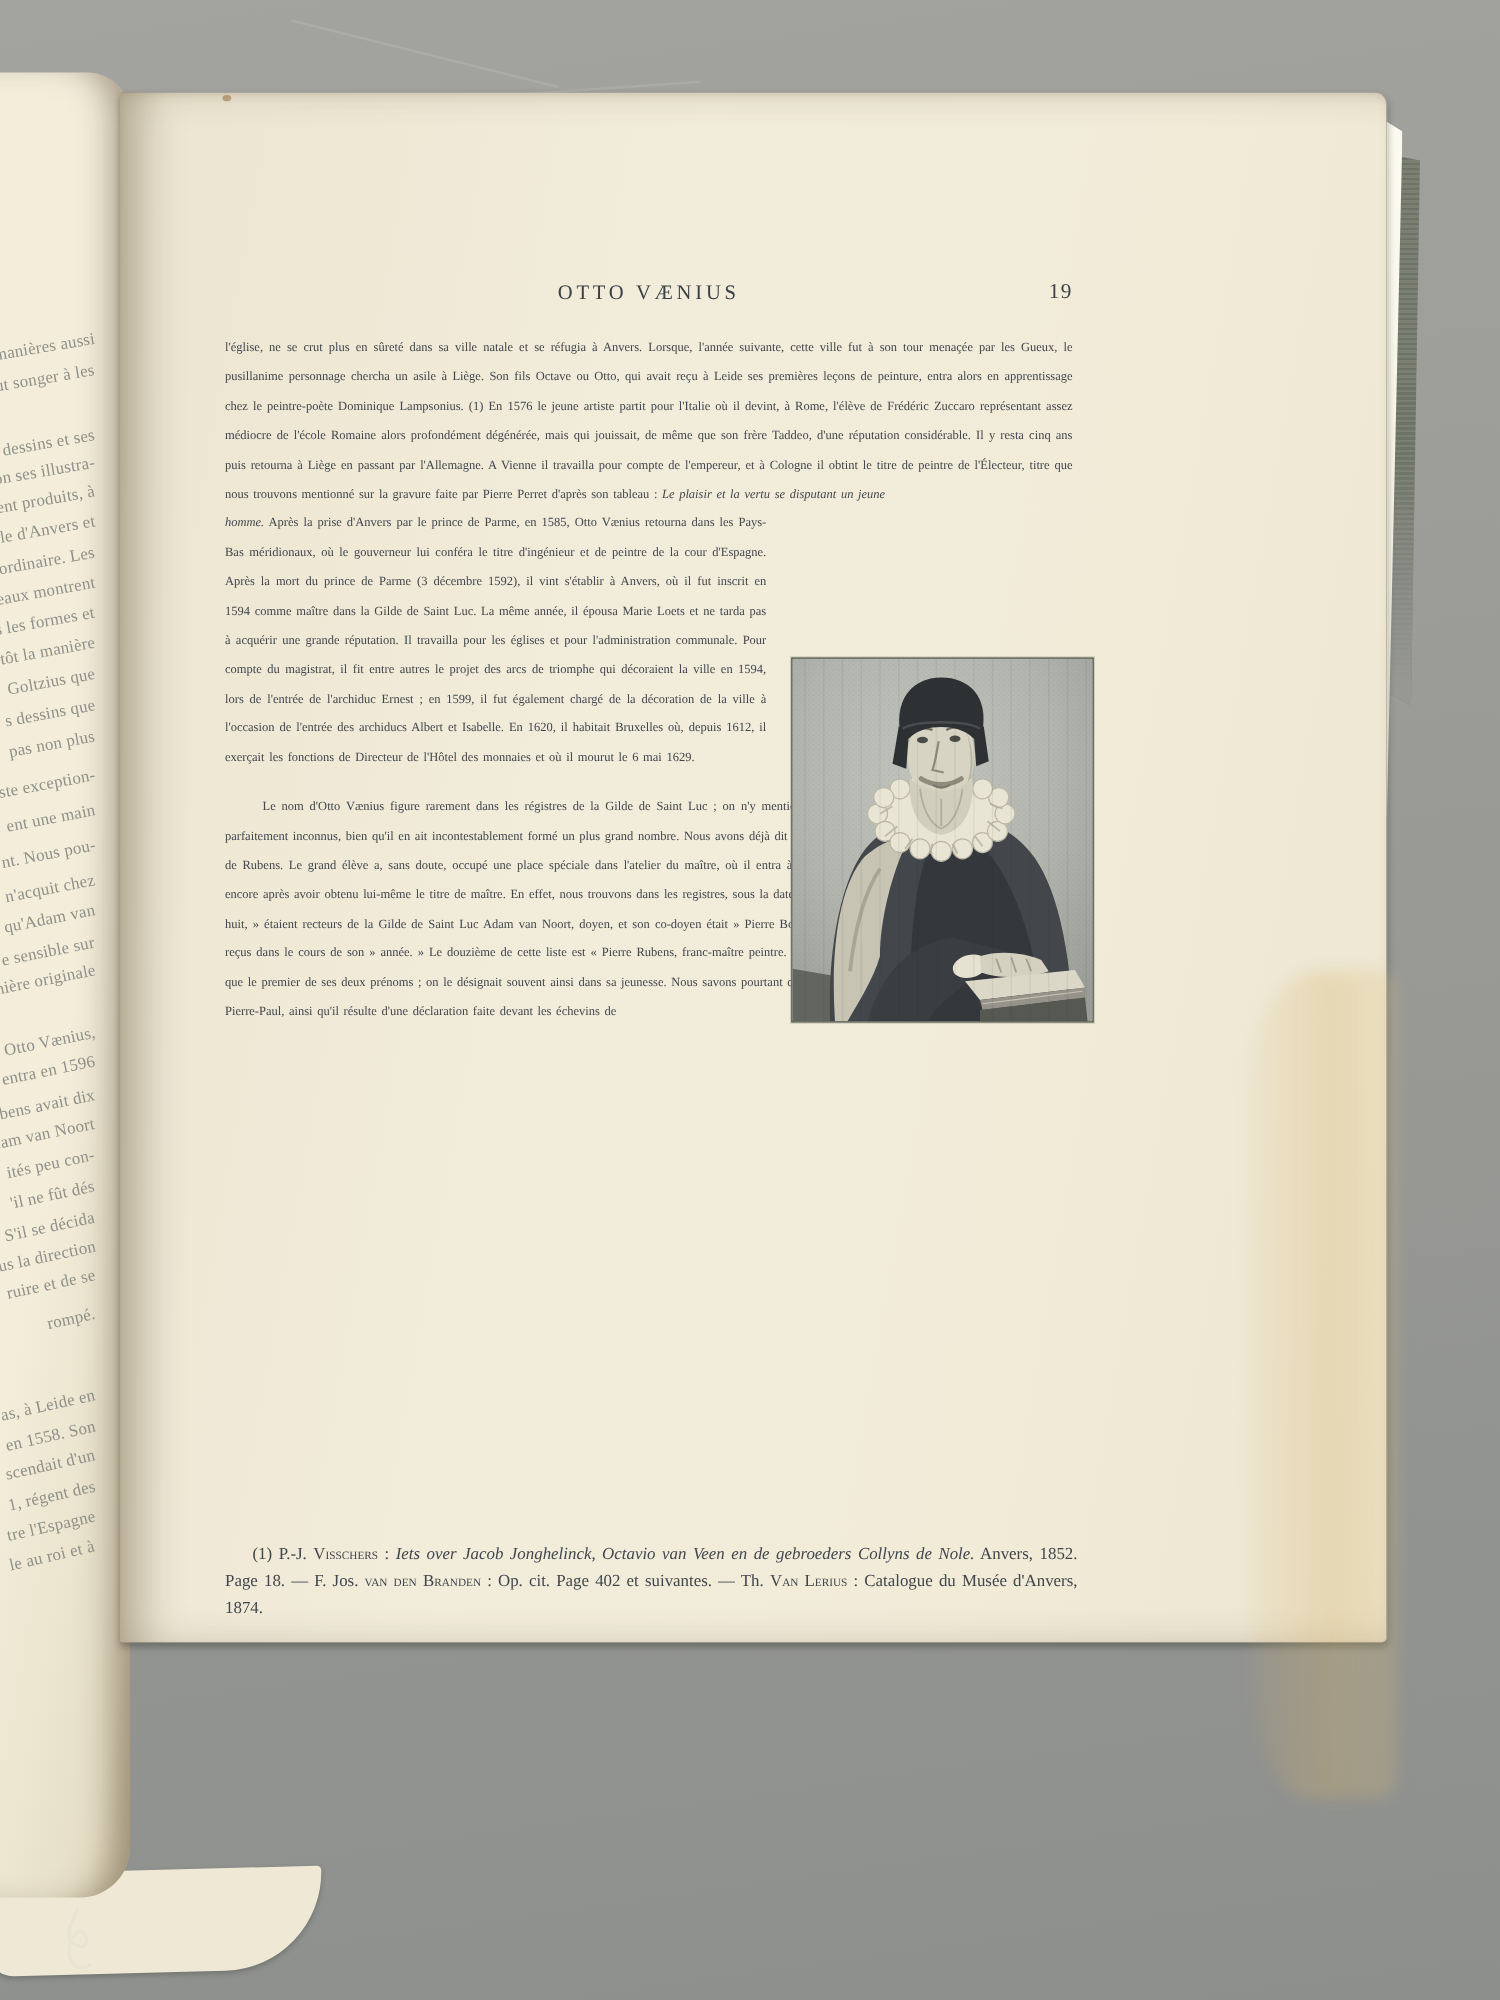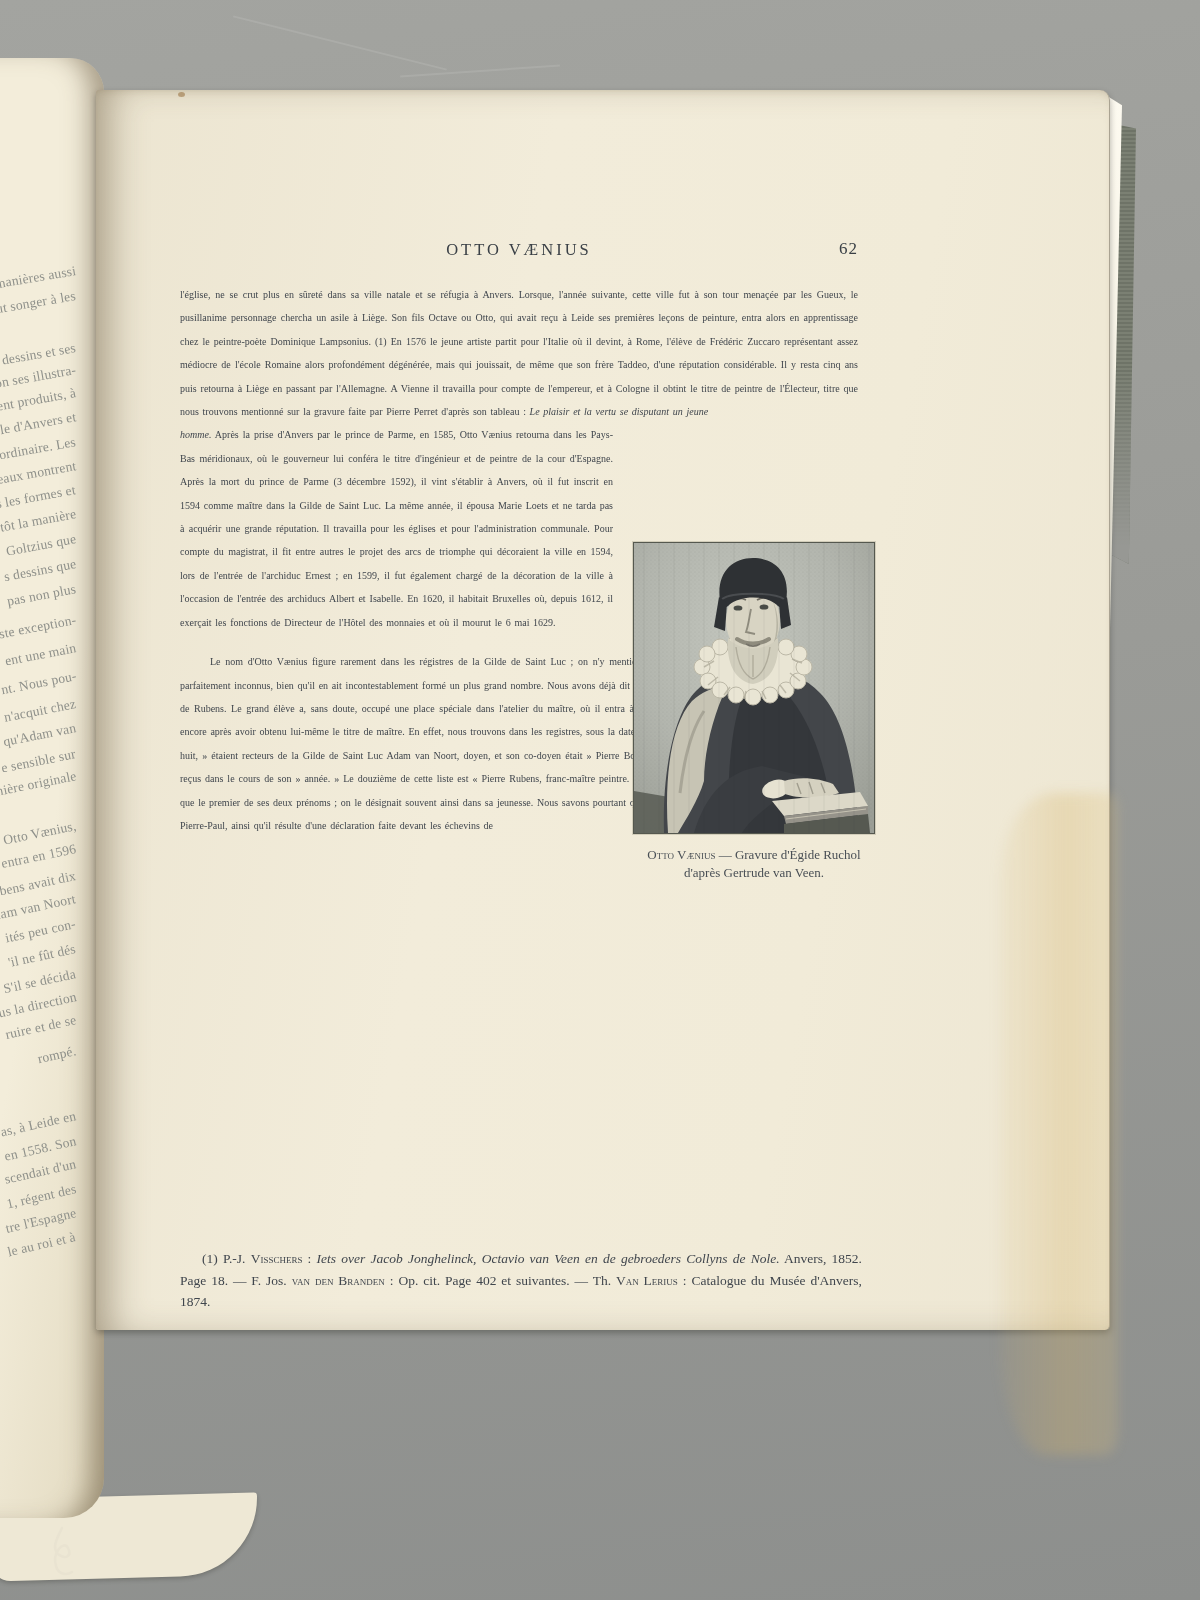--- a/index.html
+++ b/index.html
@@ -48,21 +48,21 @@
     border-radius:0 34px 40px 0;
     box-shadow:inset -26px 0 26px -12px rgba(95,80,55,0.50);
   }
   .frag{
     position:absolute;right:28px;white-space:nowrap;color:var(--faded-ink);
     font-size:13.5px;letter-spacing:0.2px;transform-origin:100% 50%;
   }
 
   
   .page{
-    position:absolute;left:96px;top:90px;width:1014px;height:1240px;z-index:5;
+    position:absolute;left:96px;top:74px;width:1014px;height:1240px;z-index:5;
     background:linear-gradient(100deg,var(--paper-edge) 0%,var(--paper) 38%,#f1ebd8 70%,#ede6d2 100%);
     border-radius:2px 10px 5px 3px;
     border-right:1px solid #aaa392;
     box-shadow:
       inset 26px 0 38px -14px rgba(92,76,48,0.48),
       inset 0 4px 10px -6px rgba(120,100,70,0.35),
       0 3px 6px rgba(35,35,30,0.35);
   }
   .fleck{position:absolute;left:82px;top:2px;width:7px;height:5px;border-radius:50%;
     background:rgba(150,110,60,0.55);}
@@ -159,21 +159,21 @@
       <div class="frag" style="top: 1171px; transform: rotate(-12.8893deg);">le au roi et à</div>
     </div>
 </div>
 
 <div class="page">
   <div class="fleck"></div>
   <div class="stain"></div>
 
   <div class="running-head">
     <div class="running-title">OTTO VÆNIUS</div>
-    <div class="folio">62</div>
+    <div class="folio">19</div>
   </div>
 
   <div class="text-flow">
     <div class="body-text block-a"><span>l'église, ne se crut plus en sûreté dans sa ville natale et se réfugia à Anvers. Lorsque, l'année suivante, cette ville fut à son tour menaçée par les Gueux, le pusillanime personnage chercha un asile à Liège. Son fils Octave ou Otto, qui avait reçu à Leide ses premières leçons de peinture, entra alors en apprentissage chez le peintre-poète Dominique Lampsonius. (1) En 1576 le jeune artiste partit pour l'Italie où il devint, à Rome, l'élève de Frédéric Zuccaro représentant assez médiocre de l'école Romaine alors profondément dégénérée, mais qui jouissait, de même que son frère Taddeo, d'une réputation considérable. Il y resta cinq ans puis retourna à Liège en passant par l'Allemagne. A Vienne il travailla pour compte de l'empereur, et à Cologne il obtint le titre de peintre de l'Électeur, titre que nous trouvons mentionné sur la gravure faite par Pierre Perret d'après son tableau : </span><span class="it">Le plaisir et la vertu se disputant un jeune</span></div>
     <div class="body-text block-b"><span class="it">homme.</span><span> Après la prise d'Anvers par le prince de Parme, en 1585, Otto Vænius retourna dans les Pays-Bas méridionaux, où le gouverneur lui conféra le titre d'ingénieur et de peintre de la cour d'Espagne. Après la mort du prince de Parme (3 décembre 1592), il vint s'établir à Anvers, où il fut inscrit en 1594 comme maître dans la Gilde de Saint Luc. La même année, il épousa Marie Loets et ne tarda pas à acquérir une grande réputation. Il travailla pour les églises et pour l'administration communale. Pour compte du magistrat, il fit entre autres le projet des arcs de triomphe qui décoraient la ville en 1594, lors de l'entrée de l'archiduc Ernest ; en 1599, il fut également chargé de la décoration de la ville à l'occasion de l'entrée des archiducs Albert et Isabelle. En 1620, il habitait Bruxelles où, depuis 1612, il exerçait les fonctions de Directeur de l'Hôtel des monnaies et où il mourut le 6 mai 1629.</span></div>
     <div class="body-text para-2"><span>Le nom d'Otto Vænius figure rarement dans les régistres de la Gilde de Saint Luc ; on n'y mentionne comme ses élèves que quatre jeunes gens, tous parfaitement inconnus, bien qu'il en ait incontestablement formé un plus grand nombre. Nous avons déjà dit que parmi les quatre noms inscrits ne figure pas celui de Rubens. Le grand élève a, sans doute, occupé une place spéciale dans l'atelier du maître, où il entra à un âge relativement avancé, et où il resta deux ans encore après avoir obtenu lui-même le titre de maître. En effet, nous trouvons dans les registres, sous la date de 1598, « En l'année mil cinq cent quatre vingt dix huit, » étaient recteurs de la Gilde de Saint Luc Adam van Noort, doyen, et son co-doyen était » Pierre Bom, et ci suivent les maîtres et fils de maîtres, qu'il a reçus dans le cours de son » année. » Le douzième de cette liste est « Pierre Rubens, franc-maître peintre. » Il ne faut pas s'étonner de ne trouver mentionné ici que le premier de ses deux prénoms ; on le désignait souvent ainsi dans sa jeunesse. Nous savons pourtant que dès lors ceux qui le connaissaient bien l'appelaient Pierre-Paul, ainsi qu'il résulte d'une déclaration faite devant les échevins de</span></div>
   </div>
 
   <div class="figure">
     <div class="portrait-frame">
@@ -239,20 +239,16 @@
         <path d="M163 240 L 167 251 M175 239 L 179 251 M187 240 L 191 250" stroke="#a09d8e" stroke-width="1.4"></path>
         <path d="M138 258 L 226 249 L 234 263 L 150 273 Z" fill="#dcd8c8"></path>
         <path d="M150 273 L 234 263 L 234 271 L 152 281 Z" fill="#96938a"></path>
         <path d="M152 276 L 232 266" stroke="#c6c2b2" stroke-width="1"></path>
         <path d="M150 281 L 234 271 L 236 290 L 150 290 Z" fill="#565951"></path>
         <g stroke="#2f3233" stroke-width="1" opacity="0.07">
           <path d="M10 0 V290 M25 0 V290 M40 0 V290 M55 0 V290 M70 0 V290 M85 0 V290 M100 0 V290 M115 0 V290 M130 0 V290 M145 0 V290 M160 0 V290 M175 0 V290 M190 0 V290 M205 0 V290 M220 0 V290 M235 0 V290"></path>
         </g>
       </svg>
     </div>
-    <div class="figure-caption">
-      <div><span class="sc">Otto Vænius</span><span> — Gravure d'Égide Ruchol</span></div>
-      <div><span>d'après Gertrude van Veen.</span></div>
-    </div>
   </div>
 
   <div class="footnote"><span>(1) P.-J. </span><span class="sc">Visschers</span><span> : </span><span class="it">Iets over Jacob Jonghelinck, Octavio van Veen en de gebroeders Collyns de Nole.</span><span> Anvers, 1852. Page 18. — F. Jos. </span><span class="sc">van den Branden</span><span> : Op. cit. Page 402 et suivantes. — Th. </span><span class="sc">Van Lerius</span><span> : Catalogue du Musée d'Anvers, 1874.</span></div>
 </div>
 
 </body></html>

